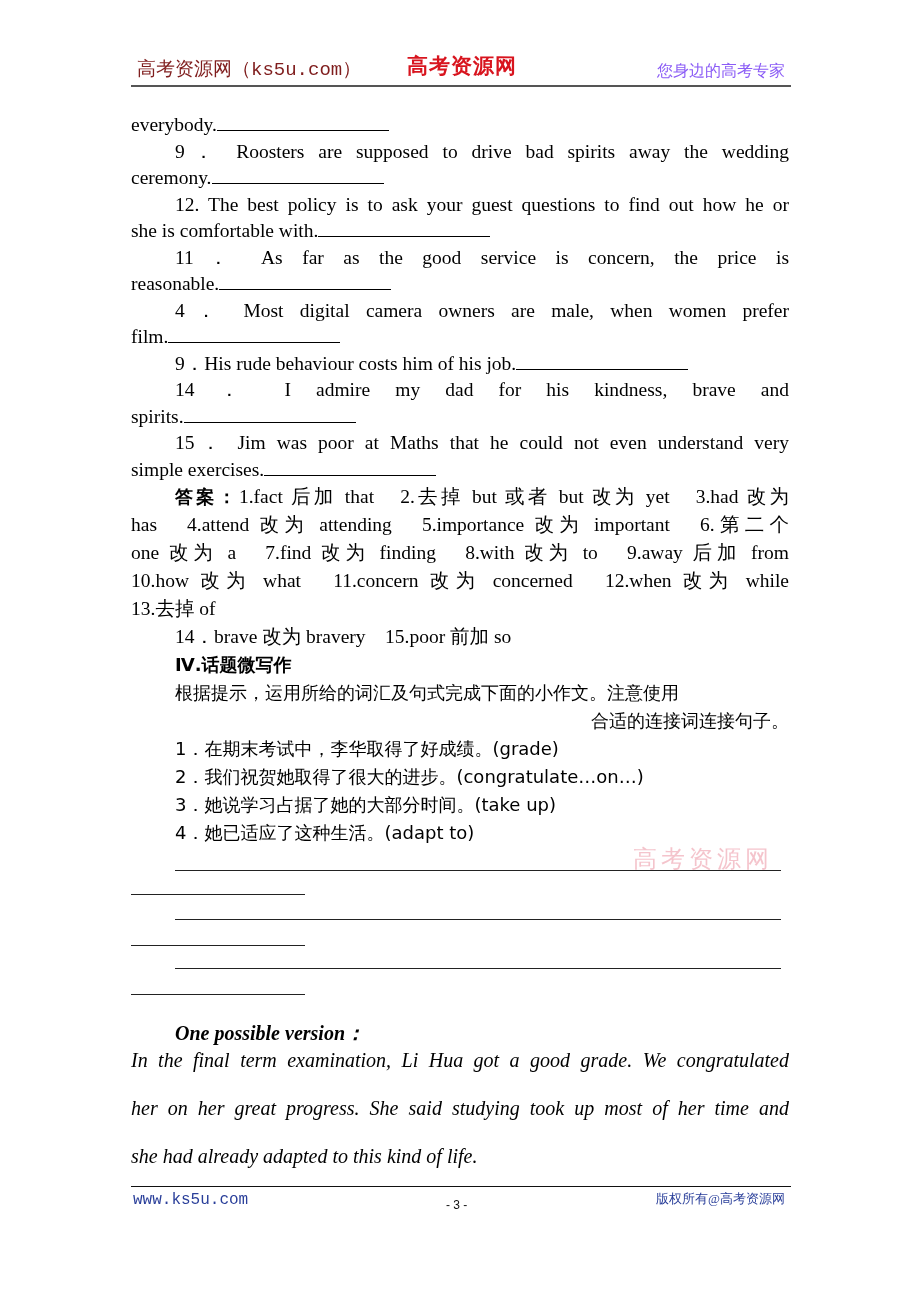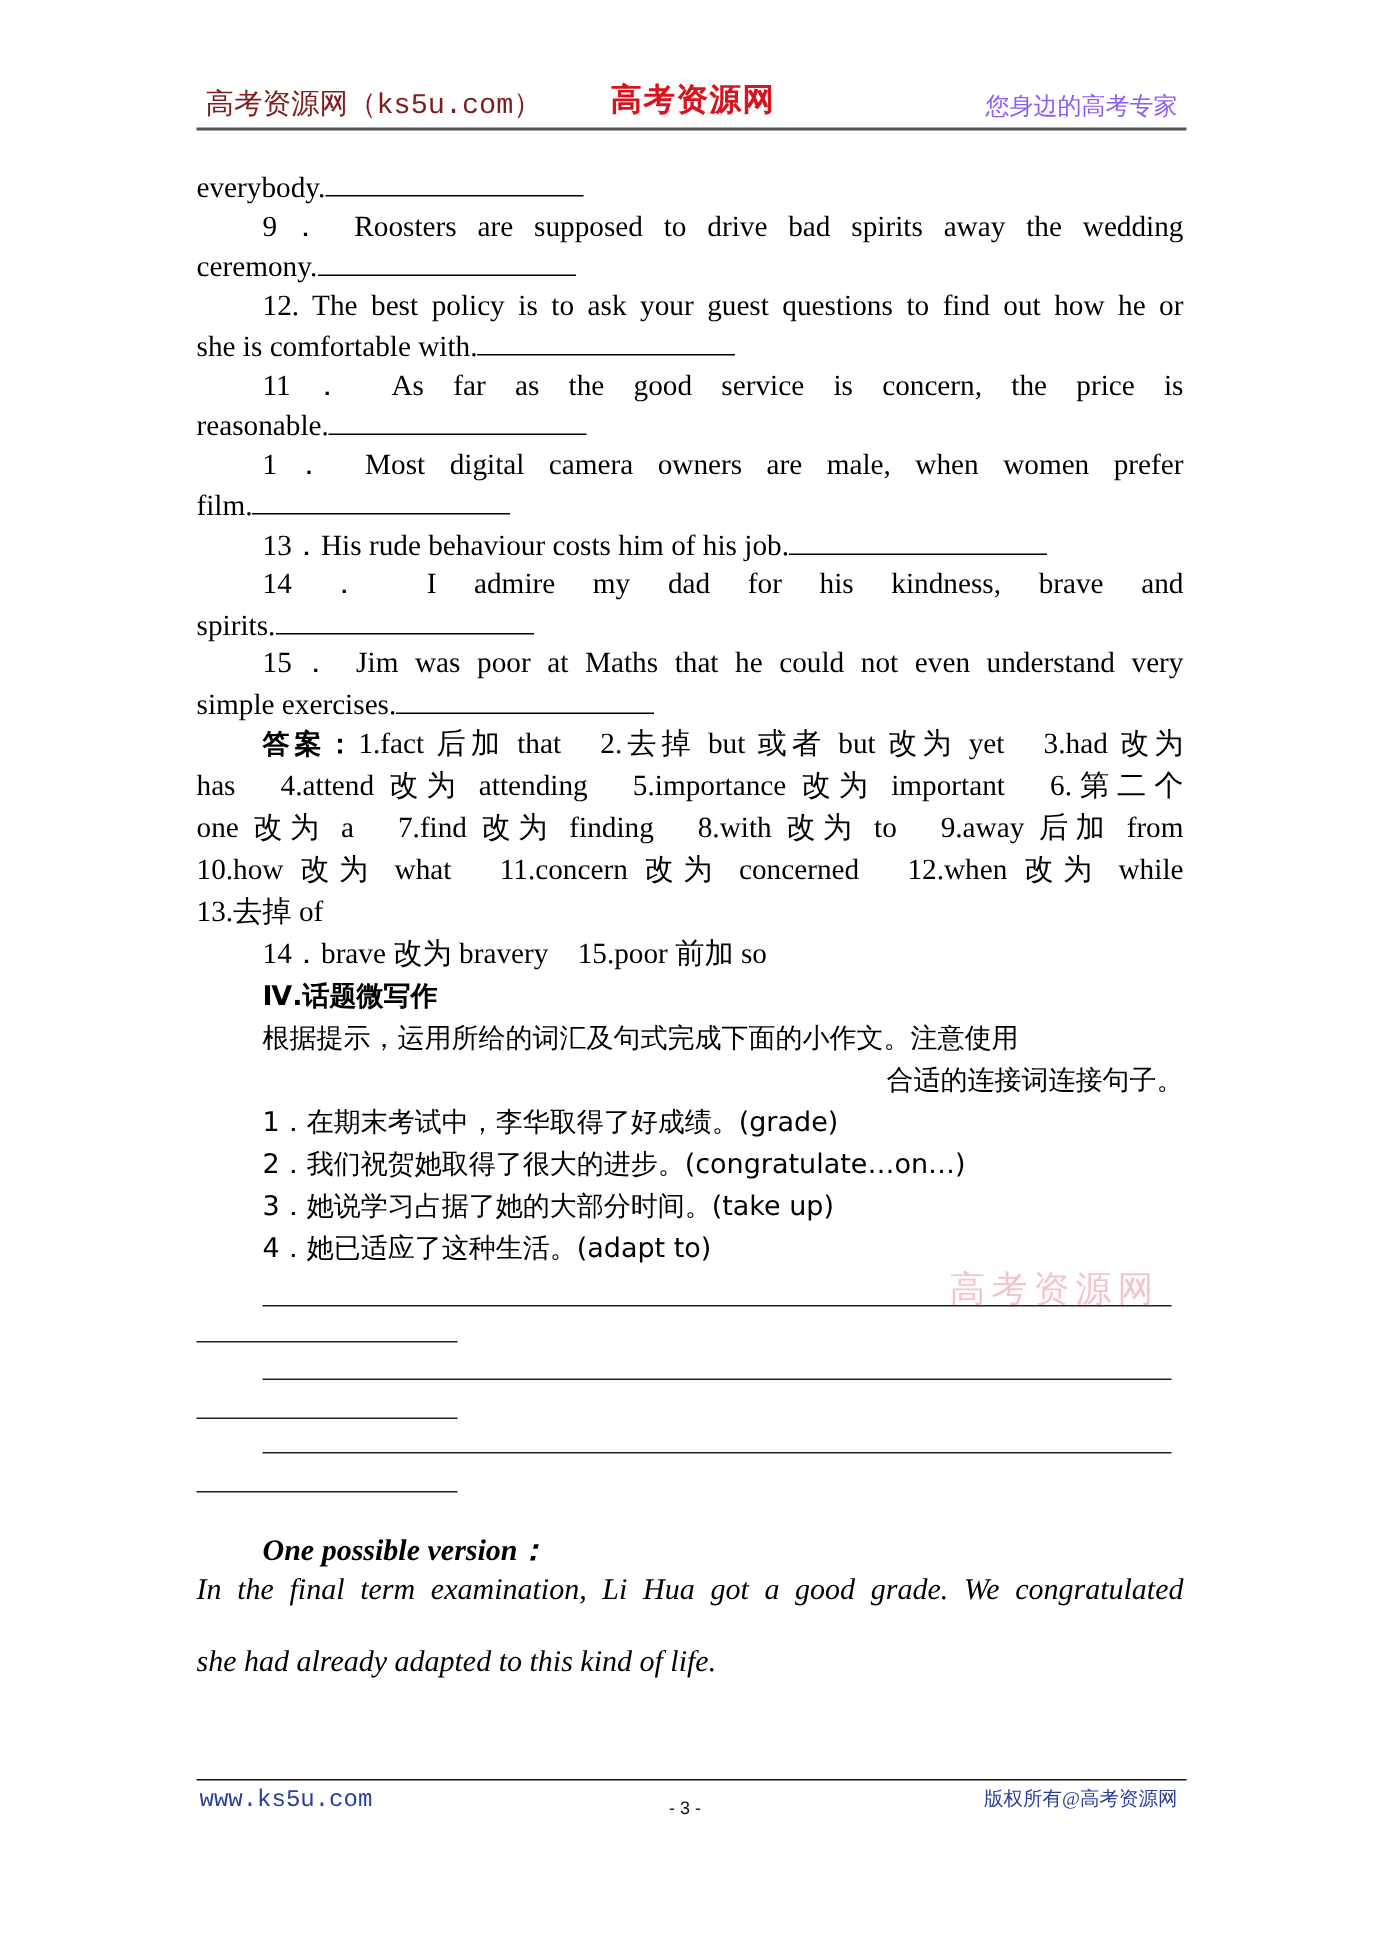--- a/index.html
+++ b/index.html
@@ -57,24 +57,24 @@
 
     <div class="line just ind">9． Roosters are supposed to drive bad spirits away the wedding</div>
     <div class="line"><span>ceremony.</span><span class="blank"></span></div>
 
     <div class="line just ind">12. The best policy is to ask your guest questions to find out how he or</div>
     <div class="line"><span>she is comfortable with.</span><span class="blank"></span></div>
 
     <div class="line just ind">11． As far as the good service is concern, the price is</div>
     <div class="line"><span>reasonable.</span><span class="blank"></span></div>
 
-    <div class="line just ind">1． Most digital camera owners are male, when women prefer</div>
+    <div class="line just ind">4． Most digital camera owners are male, when women prefer</div>
     <div class="line"><span>film.</span><span class="blank"></span></div>
 
-    <div class="line ind"><span>13．His rude behaviour costs him of his job.</span><span class="blank"></span></div>
+    <div class="line ind"><span>9．His rude behaviour costs him of his job.</span><span class="blank"></span></div>
 
     <div class="line just ind">14 ． I admire my dad for his kindness, brave and</div>
     <div class="line"><span>spirits.</span><span class="blank"></span></div>
 
     <div class="line just ind">15． Jim was poor at Maths that he could not even understand very</div>
     <div class="line"><span>simple exercises.</span><span class="blank"></span></div>
   </div>
 
   <div class="txt" style="top:483px; line-height:28px;">
     <div class="line just ind" style="height:28px;"><span class="cn bold">答案：</span><span>1.fact 后加 that　2.去掉 but 或者 but 改为 yet　3.had 改为</span></div>
@@ -99,20 +99,21 @@
   <div class="wline" style="left:175px; top:870px; width:606px;"></div>
   <div class="wline" style="left:131px; top:894px; width:174px;"></div>
   <div class="wline" style="left:175px; top:919px; width:606px;"></div>
   <div class="wline" style="left:131px; top:945px; width:174px;"></div>
   <div class="wline" style="left:175px; top:968px; width:606px;"></div>
   <div class="wline" style="left:131px; top:994px; width:174px;"></div>
 
   <div class="ver-label">One possible version：</div>
   <div class="ver-text">
     <div class="just" style="height:48px;">In the final term examination, Li Hua got a good grade. We congratulated</div>
+    <div class="just" style="height:48px;">her on her great progress. She said studying took up most of her time and</div>
     <div style="height:48px;">she had already adapted to this kind of life.</div>
   </div>
 
   <div class="ftr-rule"></div>
   <span class="ftr-left">www.ks5u.com</span>
   <span class="ftr-center">- 3 -</span>
   <span class="ftr-right">版权所有@高考资源网</span>
 </div>
 
 </body></html>

